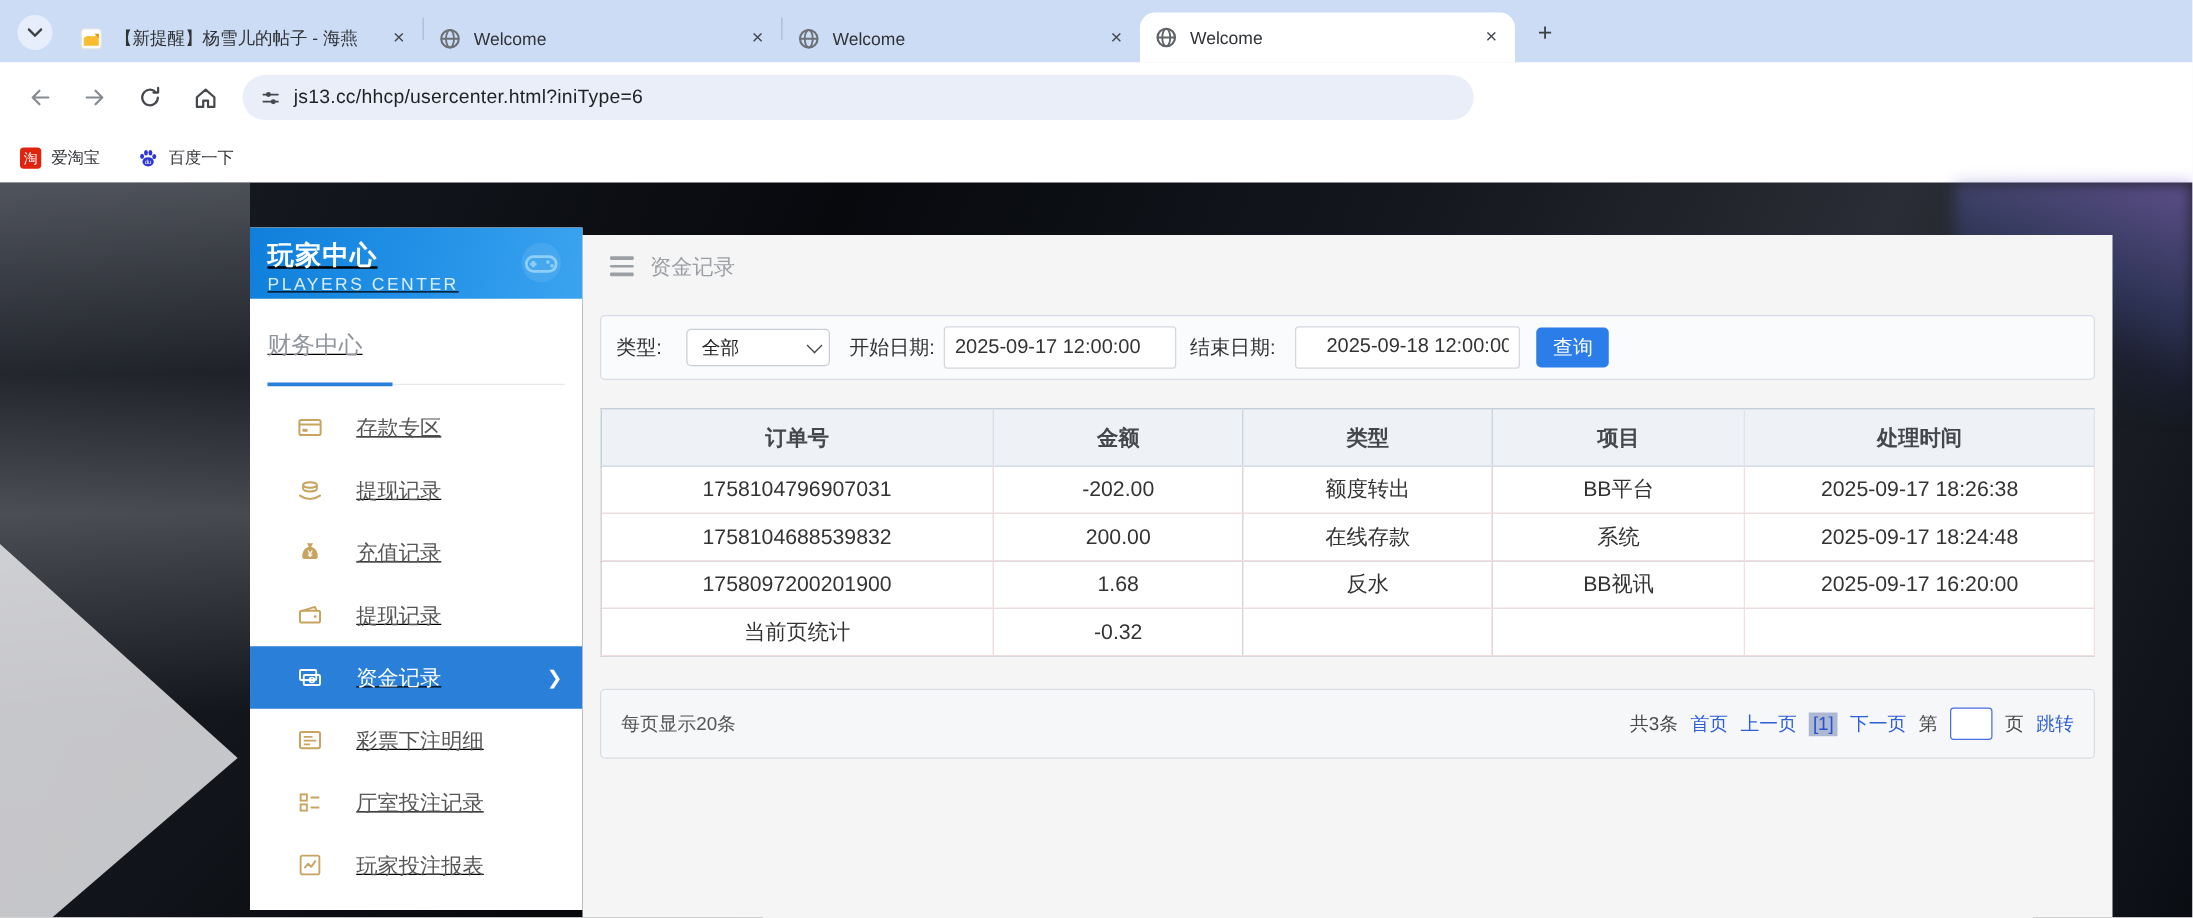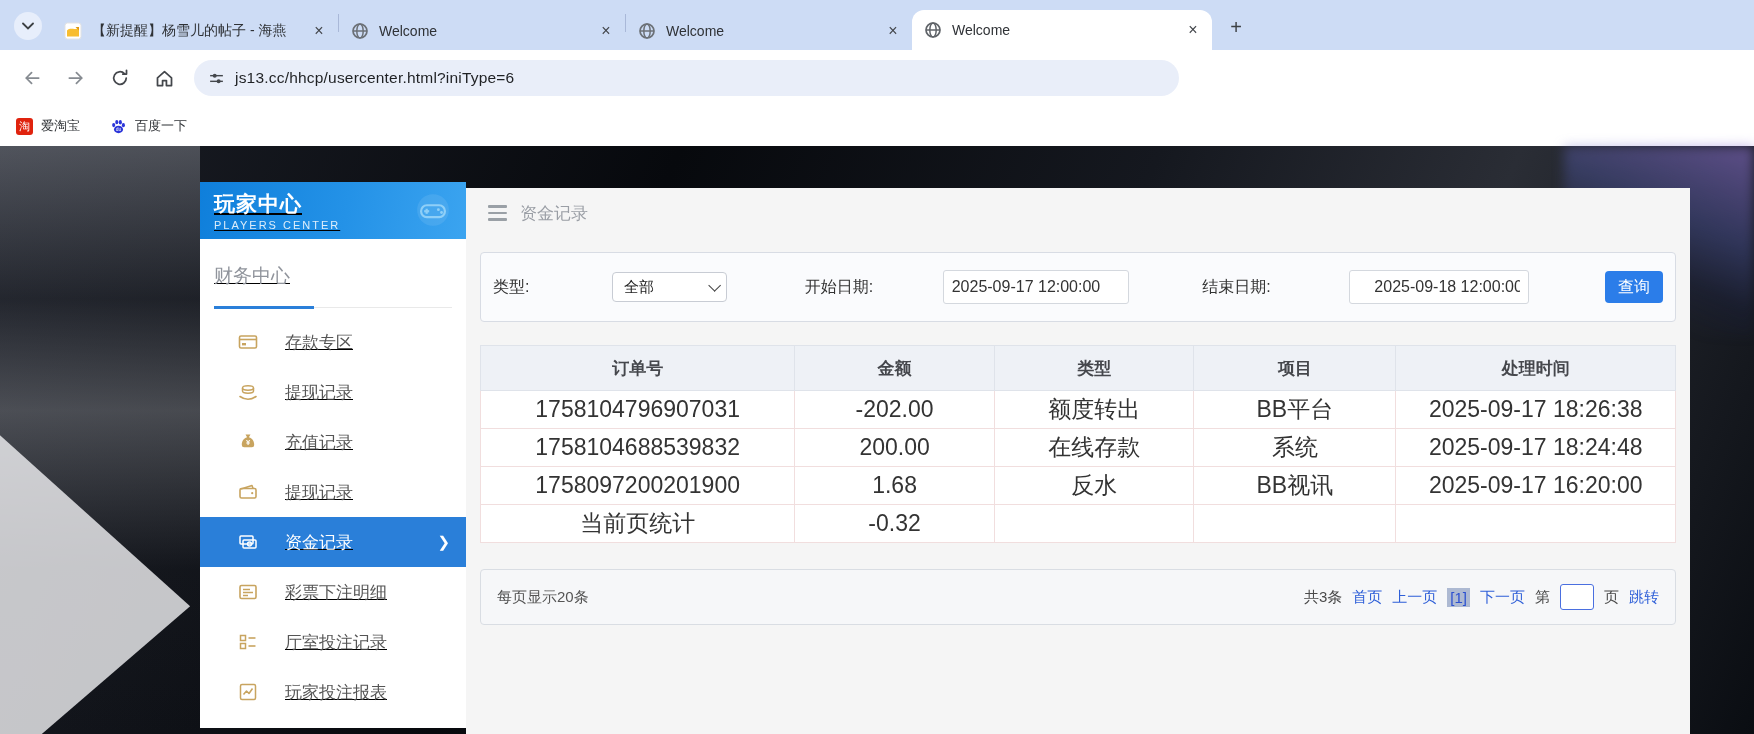--- a/index.html
+++ b/index.html
@@ -45,21 +45,21 @@
     clip-path:polygon(0 10%, 97% 56%, 0 100%); opacity:.8; }
   .bg-right-glow { position:absolute; right:0; top:0; width:190px; height:190px;
     background:linear-gradient(205deg,rgba(150,120,220,.55) 0%,rgba(90,100,190,.35) 38%,rgba(40,50,120,.15) 60%,transparent 78%);
     filter:blur(6px); }
 
   
   .sidebar { position:absolute; left:200px; top:36px; width:266px; height:546px; background:#fff; overflow:hidden;text-decoration:underline; }
   .side-banner { height:57px; background:linear-gradient(100deg,#0f7fdb 0%,#2492e7 55%,#3ba4f0 100%);
     position:relative; padding:8px 0 0 14px; color:#fff; }
   .side-banner .cn { font-size:21px; font-weight:bold; letter-spacing:1px; }
-  .side-banner .en { font-size:11px; letter-spacing:2px; color:rgba(255,255,255,.85); margin-top:1px; }
+  .side-banner .en { font-size:14px; letter-spacing:2px; color:rgba(255,255,255,.85); margin-top:1px; }
   .side-banner svg.gamepad { position:absolute; right:14px; top:9px; opacity:.75; }
   .side-section { padding:24px 14px 0 14px; }
   .side-section .sec-title { font-size:19px; color:#90949c; }
   .sec-rule { position:relative; margin-top:17px; height:3px; }
   .sec-rule .thin { position:absolute; left:0; right:0; top:1px; height:1px; background:#e9e9e9; }
   .sec-rule .blue { position:absolute; left:0; top:0; width:100px; height:3px; background:#2a7fd9; }
   .side-menu { margin-top:8px; }
   .menu-item { height:50px; display:flex; align-items:center; padding-left:38px; cursor:pointer;
     color:#555; font-size:17px; position:relative; }
   .menu-item .mi-icon { width:20px; height:20px; margin-right:27px; flex:0 0 auto; }
@@ -67,41 +67,41 @@
   .menu-item.selected .chev { position:absolute; right:16px; top:50%; transform:translateY(-50%);
     font-size:15px; color:#fff; }
 
   
   .main { position:absolute; left:466px; top:42px; width:1224px; height:546px; background:#f5f5f5; overflow:hidden; }
   .main-header { height:50px; display:flex; align-items:center; padding-left:22px; }
   .hamburger { width:19px; display:flex; flex-direction:column; gap:4px; margin-right:13px; cursor:pointer; }
   .hamburger span { height:2.5px; background:#9aa0a6; border-radius:1px; }
   .main-title { font-size:17px; color:#9a9ea5; }
 
-  .filter-bar { margin:14px 14px 0 14px; height:70px; background:#fafbfd; border:1px solid #d8dce4;
-    border-radius:4px; display:flex; align-items:center; padding:0 12px;justify-content:space-between; }
+  .filter-bar { margin:14px 14px 0 14px; height:52px; background:#fafbfd; border:1px solid #d8dce4;
+    border-radius:4px; display:flex; align-items:center; padding:0 12px; }
   .f-label { font-size:16px; color:#333; }
   .type-select { width:115px; height:30px; background:#fff; border:1px solid #c8ccd4; border-radius:4px;
     margin-left:20px; display:flex; align-items:center; justify-content:space-between;
     padding:0 9px 0 11px; font-size:15px; color:#222; cursor:pointer; }
   .caret { width:9px; height:9px; border-right:1.8px solid #444; border-bottom:1.8px solid #444;
     transform:rotate(45deg) translateY(-3px); }
   .date-input { height:34px; background:#fff; border:1px solid #d4d8de; border-radius:3px;
     font-size:16px; color:#333; padding:0 8px; font-family:"Liberation Sans","DejaVu Sans",sans-serif; }
   .inp-start { width:186px; margin-left:7px; }
   .inp-end { width:180px; margin-left:16px;padding-left:24px; }
   .ml14 { margin-left:15px; } .ml10 { margin-left:11px; }
   .query-btn { width:58px; height:32px; margin-left:13px; background:#2b7de9; color:#fff; border:none;
     border-radius:4px; font-size:16px; cursor:pointer; font-family:inherit; }
 
   .data-table { margin:23px 14px 0 14px; border-collapse:collapse; width:1196px; background:#0c4a6e;
     border:1px solid #d9dde3; }
   .data-table th { height:45px; background:#eef1f6; color:#45474c; font-size:17px; font-weight:bold;
     border:1px solid #dfe3ea; }
-  .data-table td { height:38px; text-align:center; font-size:23px; color:#333;
+  .data-table td { height:38px; text-align:center; font-size:17px; color:#333;
     border:1px solid #f1dede; background:#fff; }
 
   .pager { margin:26px 14px 0 14px; height:56px; background:#f6f7f9; border:1px solid #d9dde3;
     border-radius:4px; display:flex; align-items:center; justify-content:space-between; padding:0 16px; }
   .pager-left { font-size:15px; color:#555; }
   .pager-right { display:flex; align-items:center; gap:10px; font-size:15px; color:#4a4a4a; }
   .pg-link { color:#2e5fd8; cursor:pointer; text-decoration:none; }
   .pg-current { background:#adb9d2; color:#2b50d0; padding:1px 3px; cursor:default; }
   .jump-input { width:34px; height:26px; border:1px solid #4a6fe0; border-radius:3px; background:#fff;
     font-size:14px; text-align:center; font-family:inherit; }

